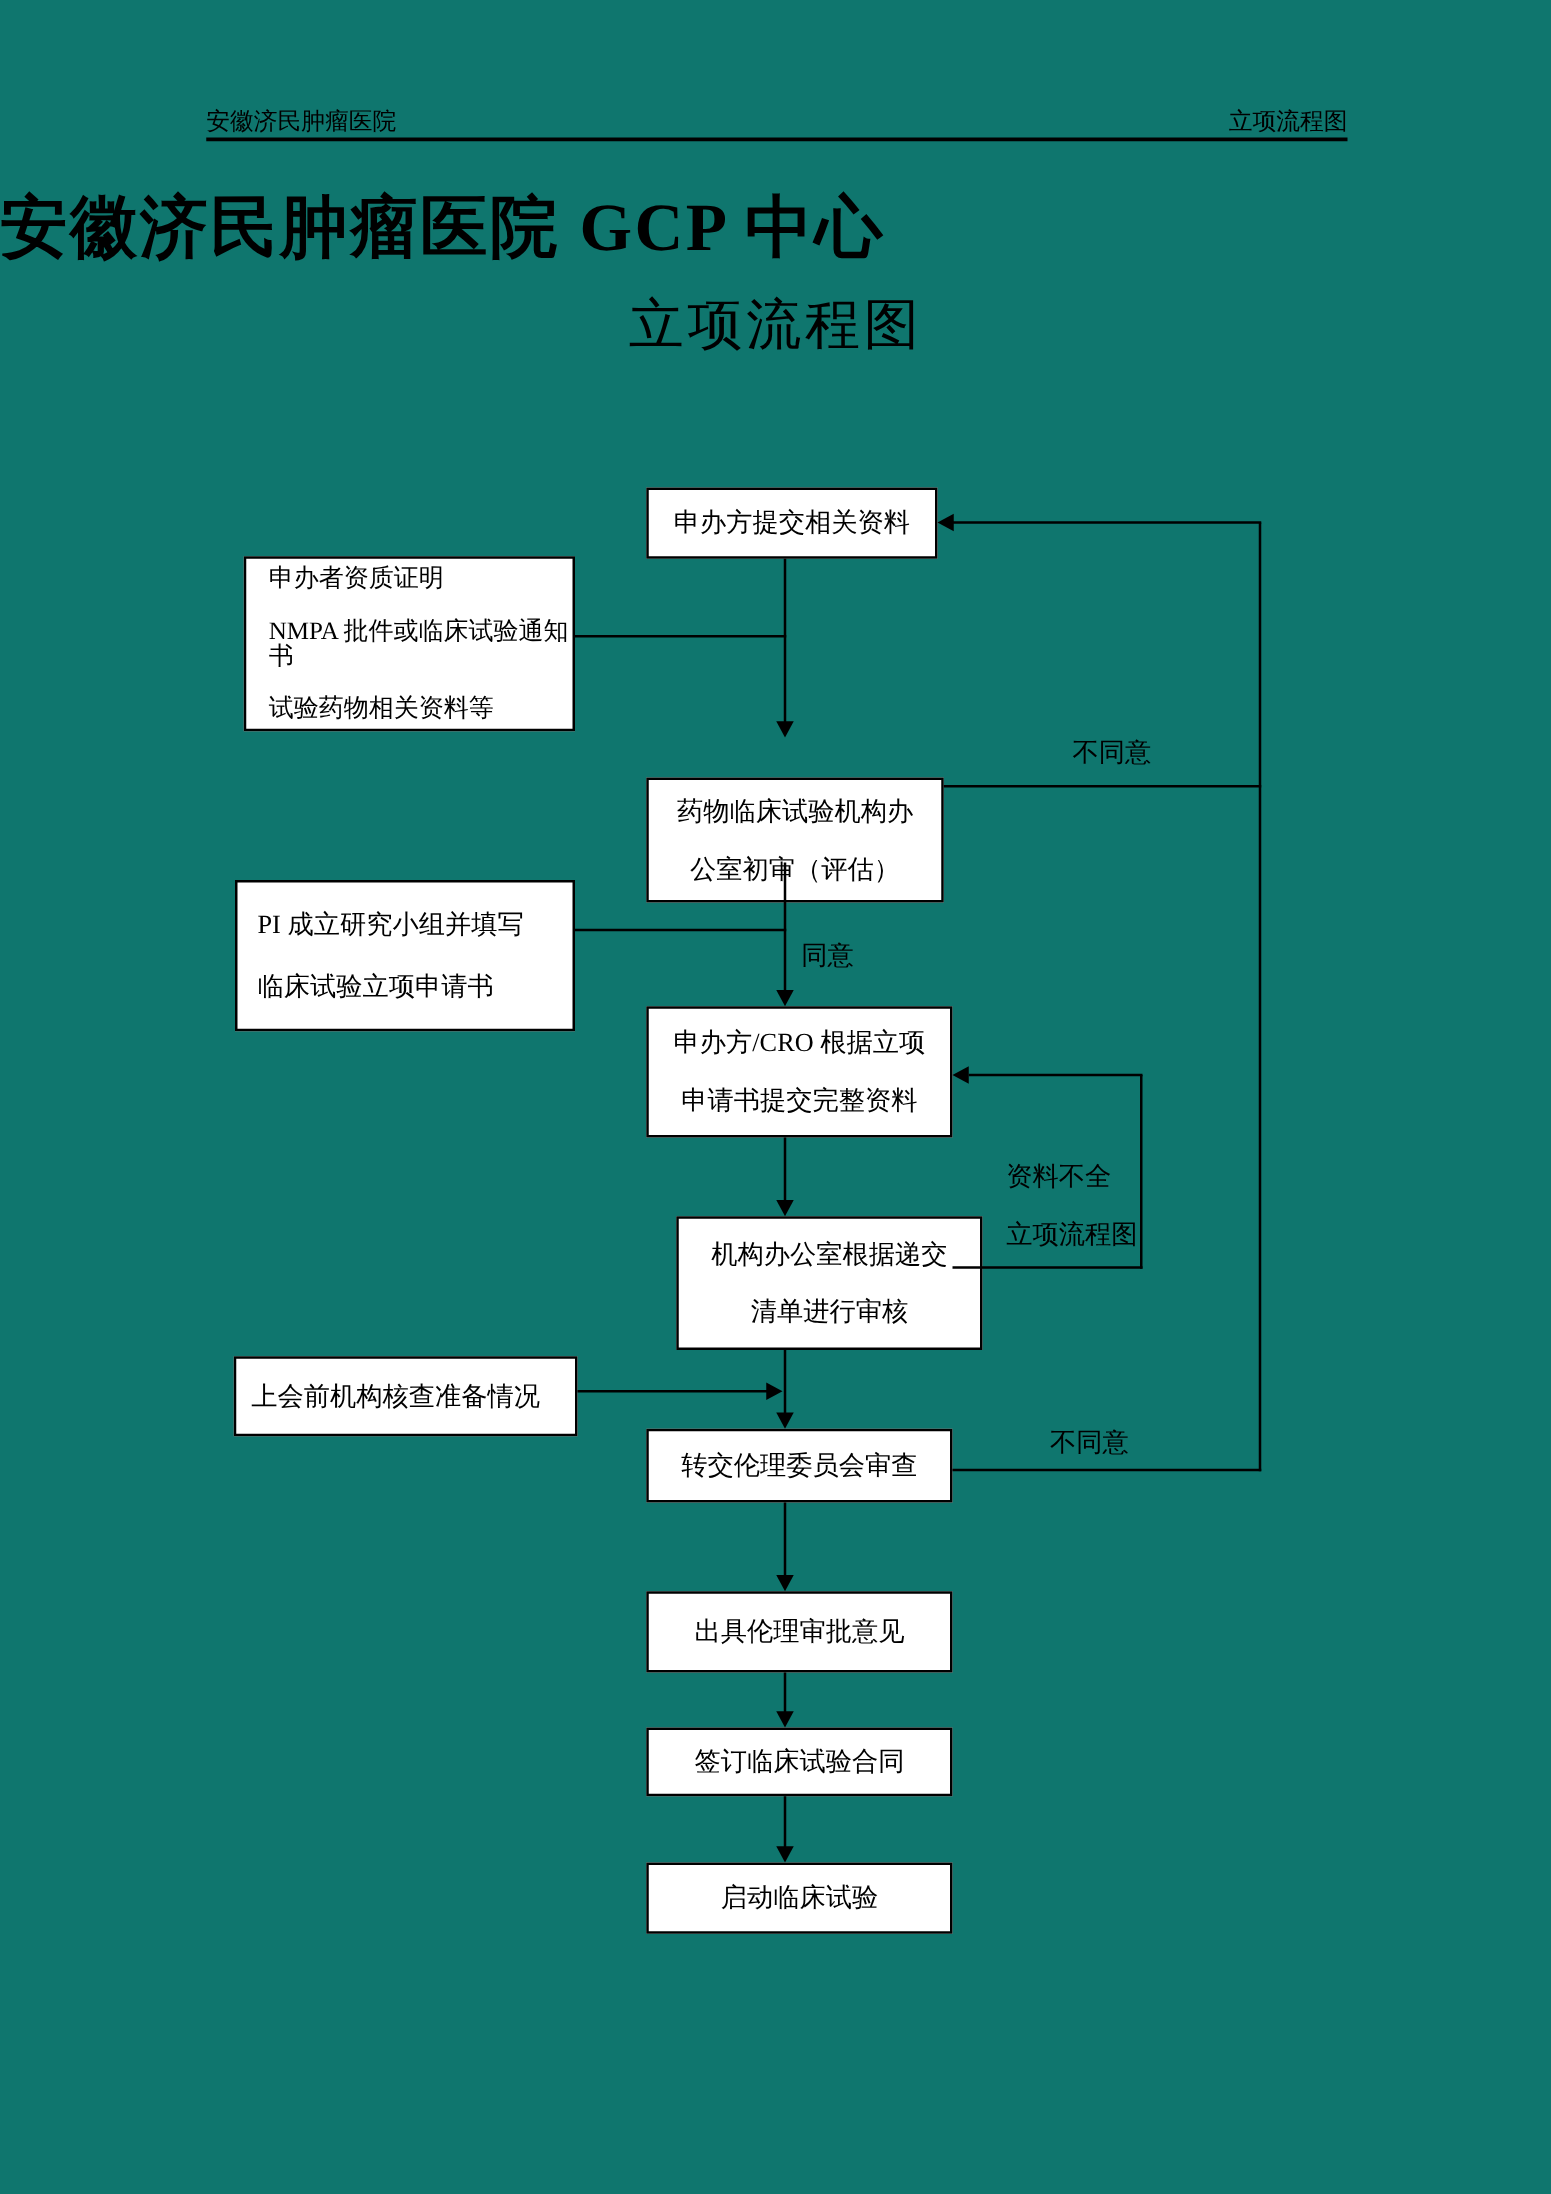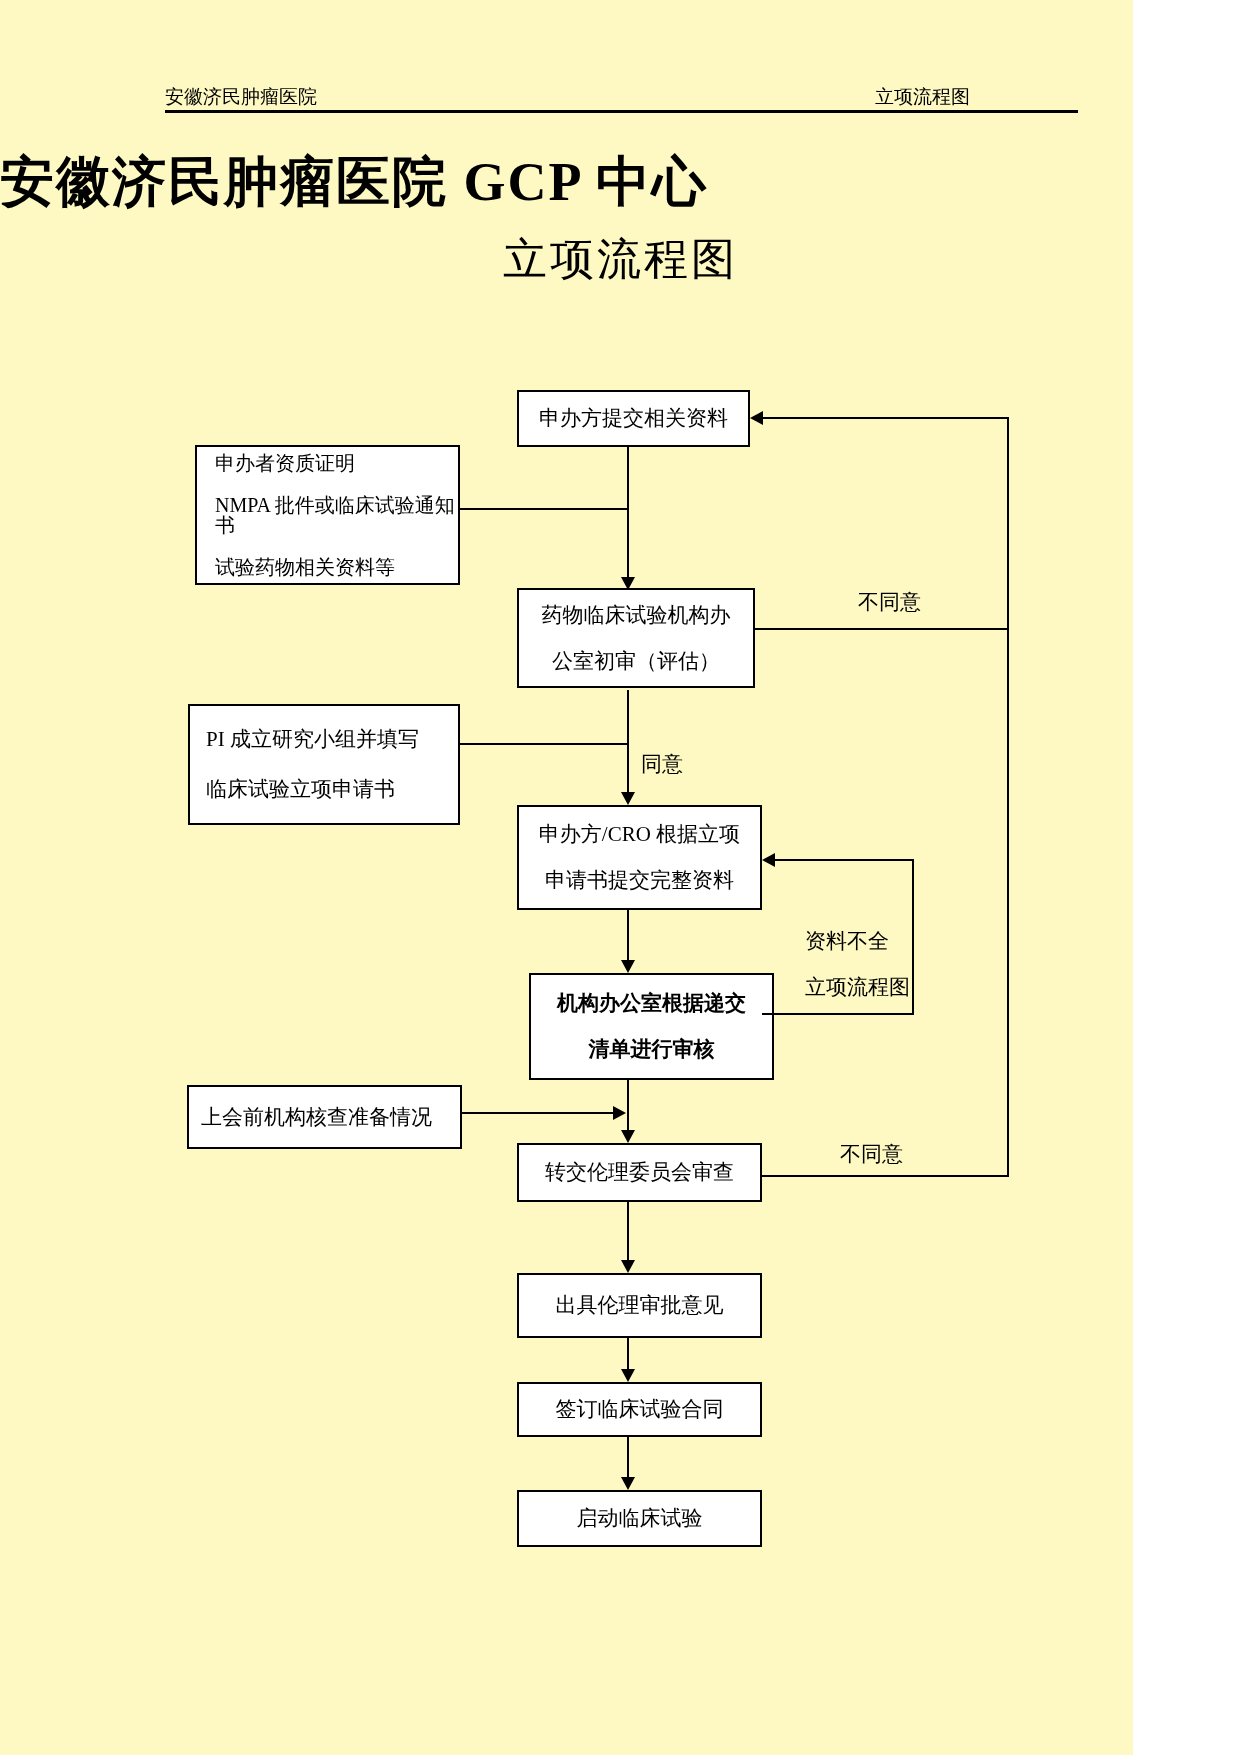--- a/index.html
+++ b/index.html
@@ -1,19 +1,19 @@
 <!DOCTYPE html>
 <html><head>
 <meta charset="utf-8">
 <style>
   html,body { margin:0; padding:0; background:#ffffff; }
   .page {
     position:relative;
-    width:1133px; height:1755px;
-    background:#fef9c3;
+    width:1241px; height:1755px;
+    background:#0f766e;
     color:#000;
     font-family:"Liberation Serif","DejaVu Serif",serif;
     overflow:hidden;
   }
   
   .hdr-left  { position:absolute; left:165px; top:84px;  font-size:19px; }
   .hdr-right { position:absolute; right:163px; top:84px; font-size:19px; }
   .hdr-rule  { position:absolute; left:165px; top:110px; width:913px; height:3px; background:#000; }
   
   .doc-title {
@@ -65,36 +65,36 @@
   <div class="box center" style="left:517px; top:390px; width:233px; height:57px;">
     <span class="ln">申办方提交相关资料</span>
   </div>
 
   <div class="box left gap3" style="left:195px; top:445px; width:265px; height:140px; padding-left:18px; font-size:20px;">
     <span class="ln">申办者资质证明</span>
     <span class="ln">NMPA 批件或临床试验通知书</span>
     <span class="ln">试验药物相关资料等</span>
   </div>
 
-  <div class="box center gap2" style="left:517px; top:588px; width:238px; height:100px;">
+  <div class="box center gap2" style="left:517px; top:622px; width:238px; height:100px;">
     <span class="ln">药物临床试验机构办</span>
     <span class="ln">公室初审（评估）</span>
   </div>
 
   <div class="box left gapPI" style="left:188px; top:704px; width:272px; height:121px; padding-left:16px;">
     <span class="ln">PI 成立研究小组并填写</span>
     <span class="ln">临床试验立项申请书</span>
   </div>
 
   <div class="box center gap2" style="left:517px; top:805px; width:245px; height:105px;">
     <span class="ln">申办方/CRO 根据立项</span>
     <span class="ln">申请书提交完整资料</span>
   </div>
 
-  <div class="box center gap2" style="left:529px; top:973px; width:245px; height:107px;font-weight:bold;">
+  <div class="box center gap2" style="left:541px; top:973px; width:245px; height:107px;">
     <span class="ln">机构办公室根据递交</span>
     <span class="ln">清单进行审核</span>
   </div>
 
   <div class="box left" style="left:187px; top:1085px; width:275px; height:64px; padding-left:12px;">
     <span class="ln">上会前机构核查准备情况</span>
   </div>
 
   <div class="box center" style="left:517px; top:1143px; width:245px; height:59px;">
     <span class="ln">转交伦理委员会审查</span>

